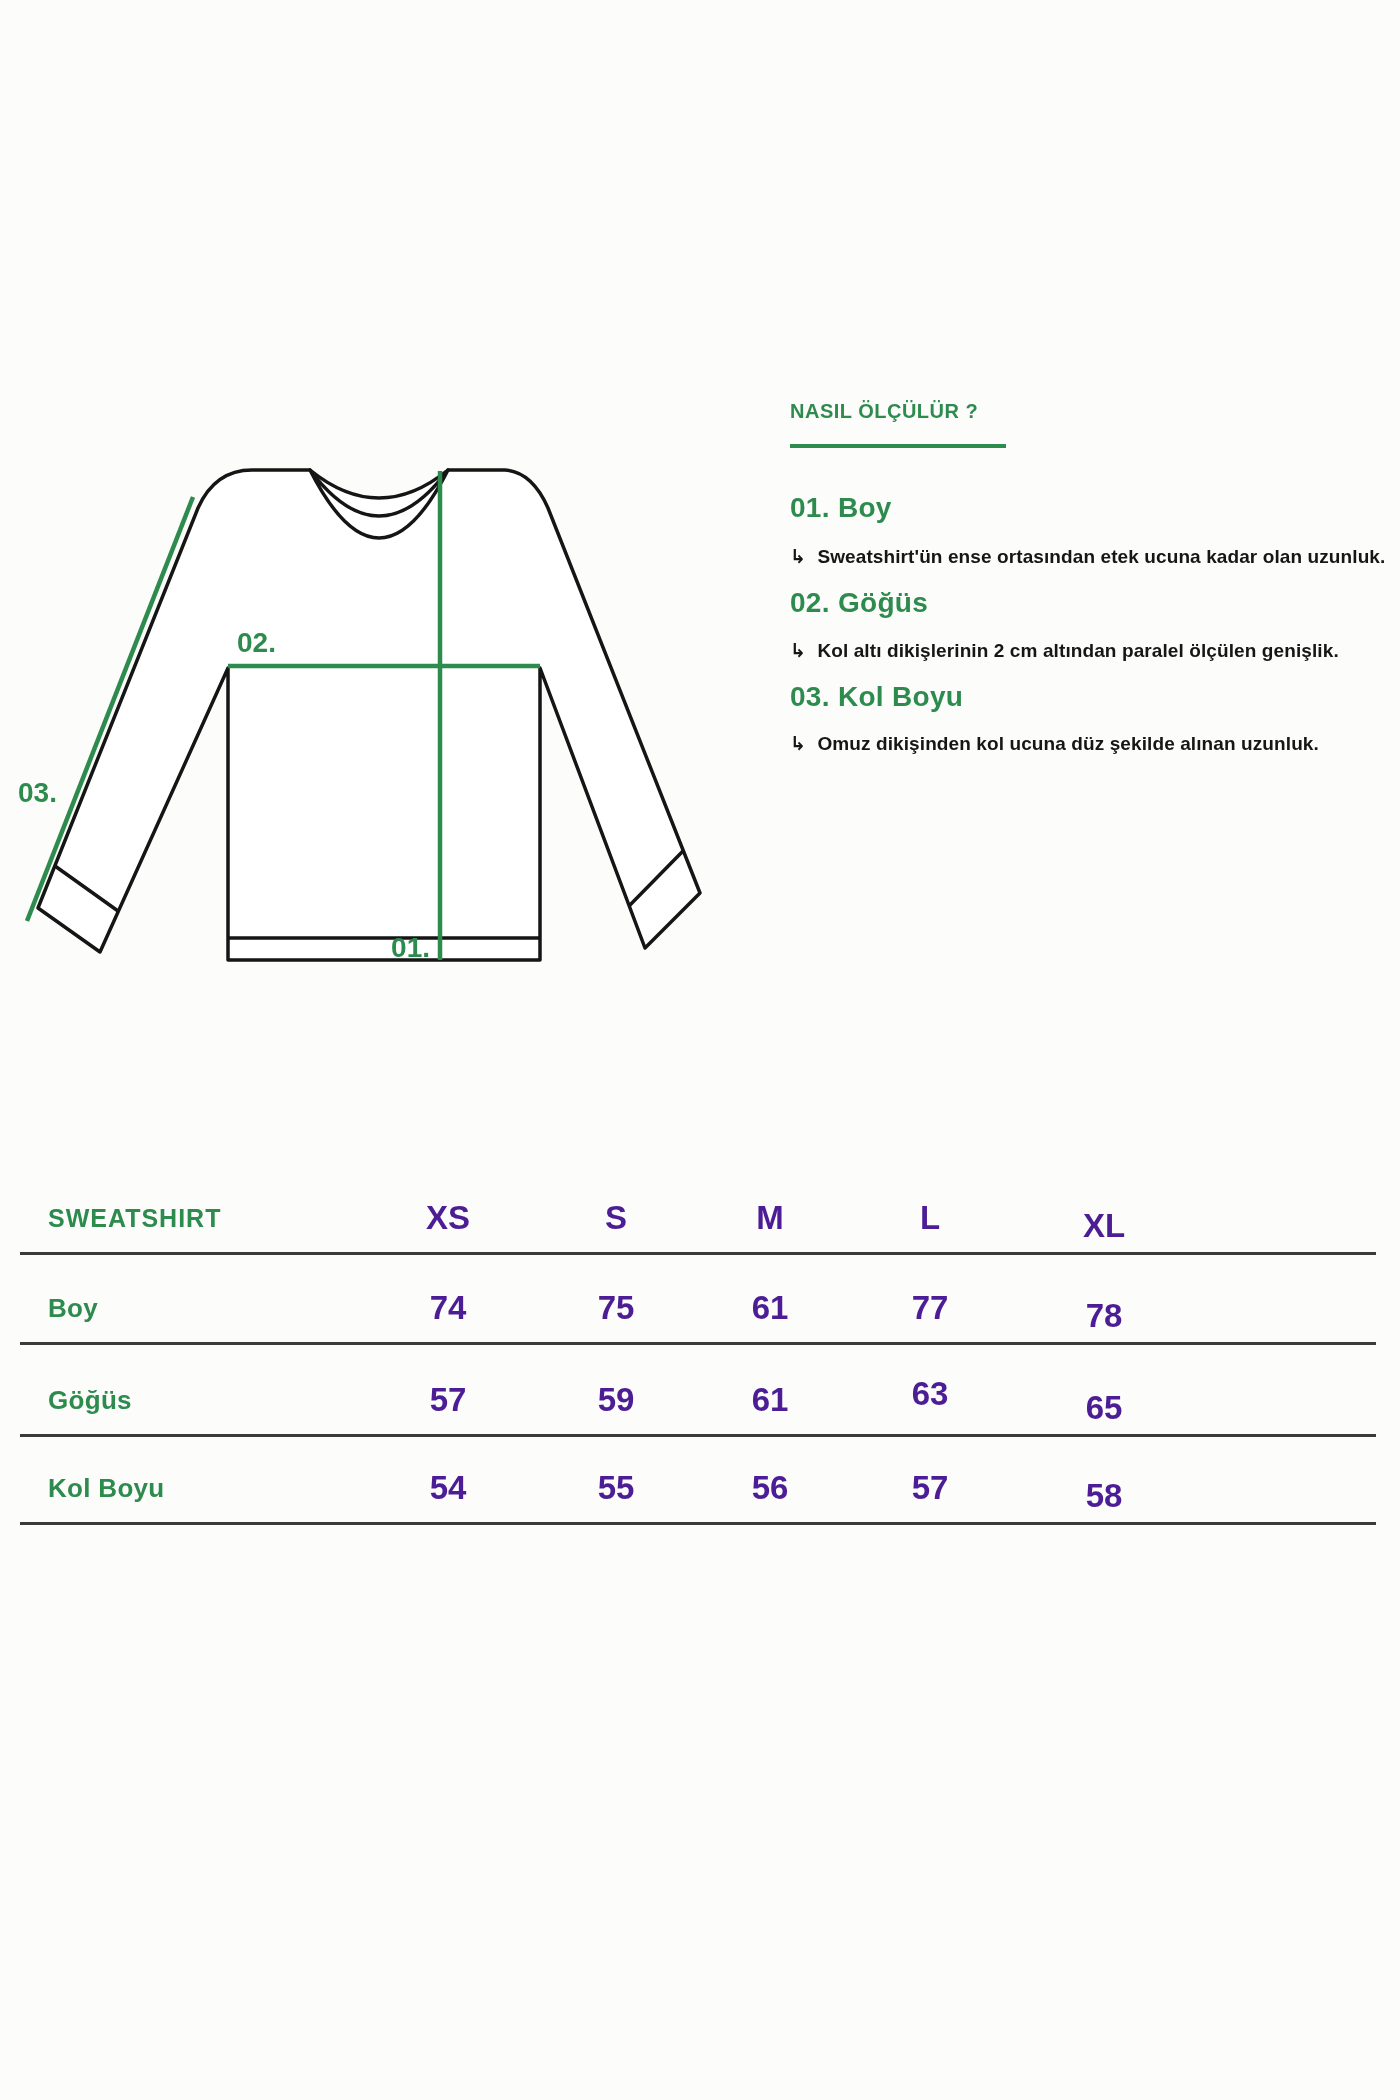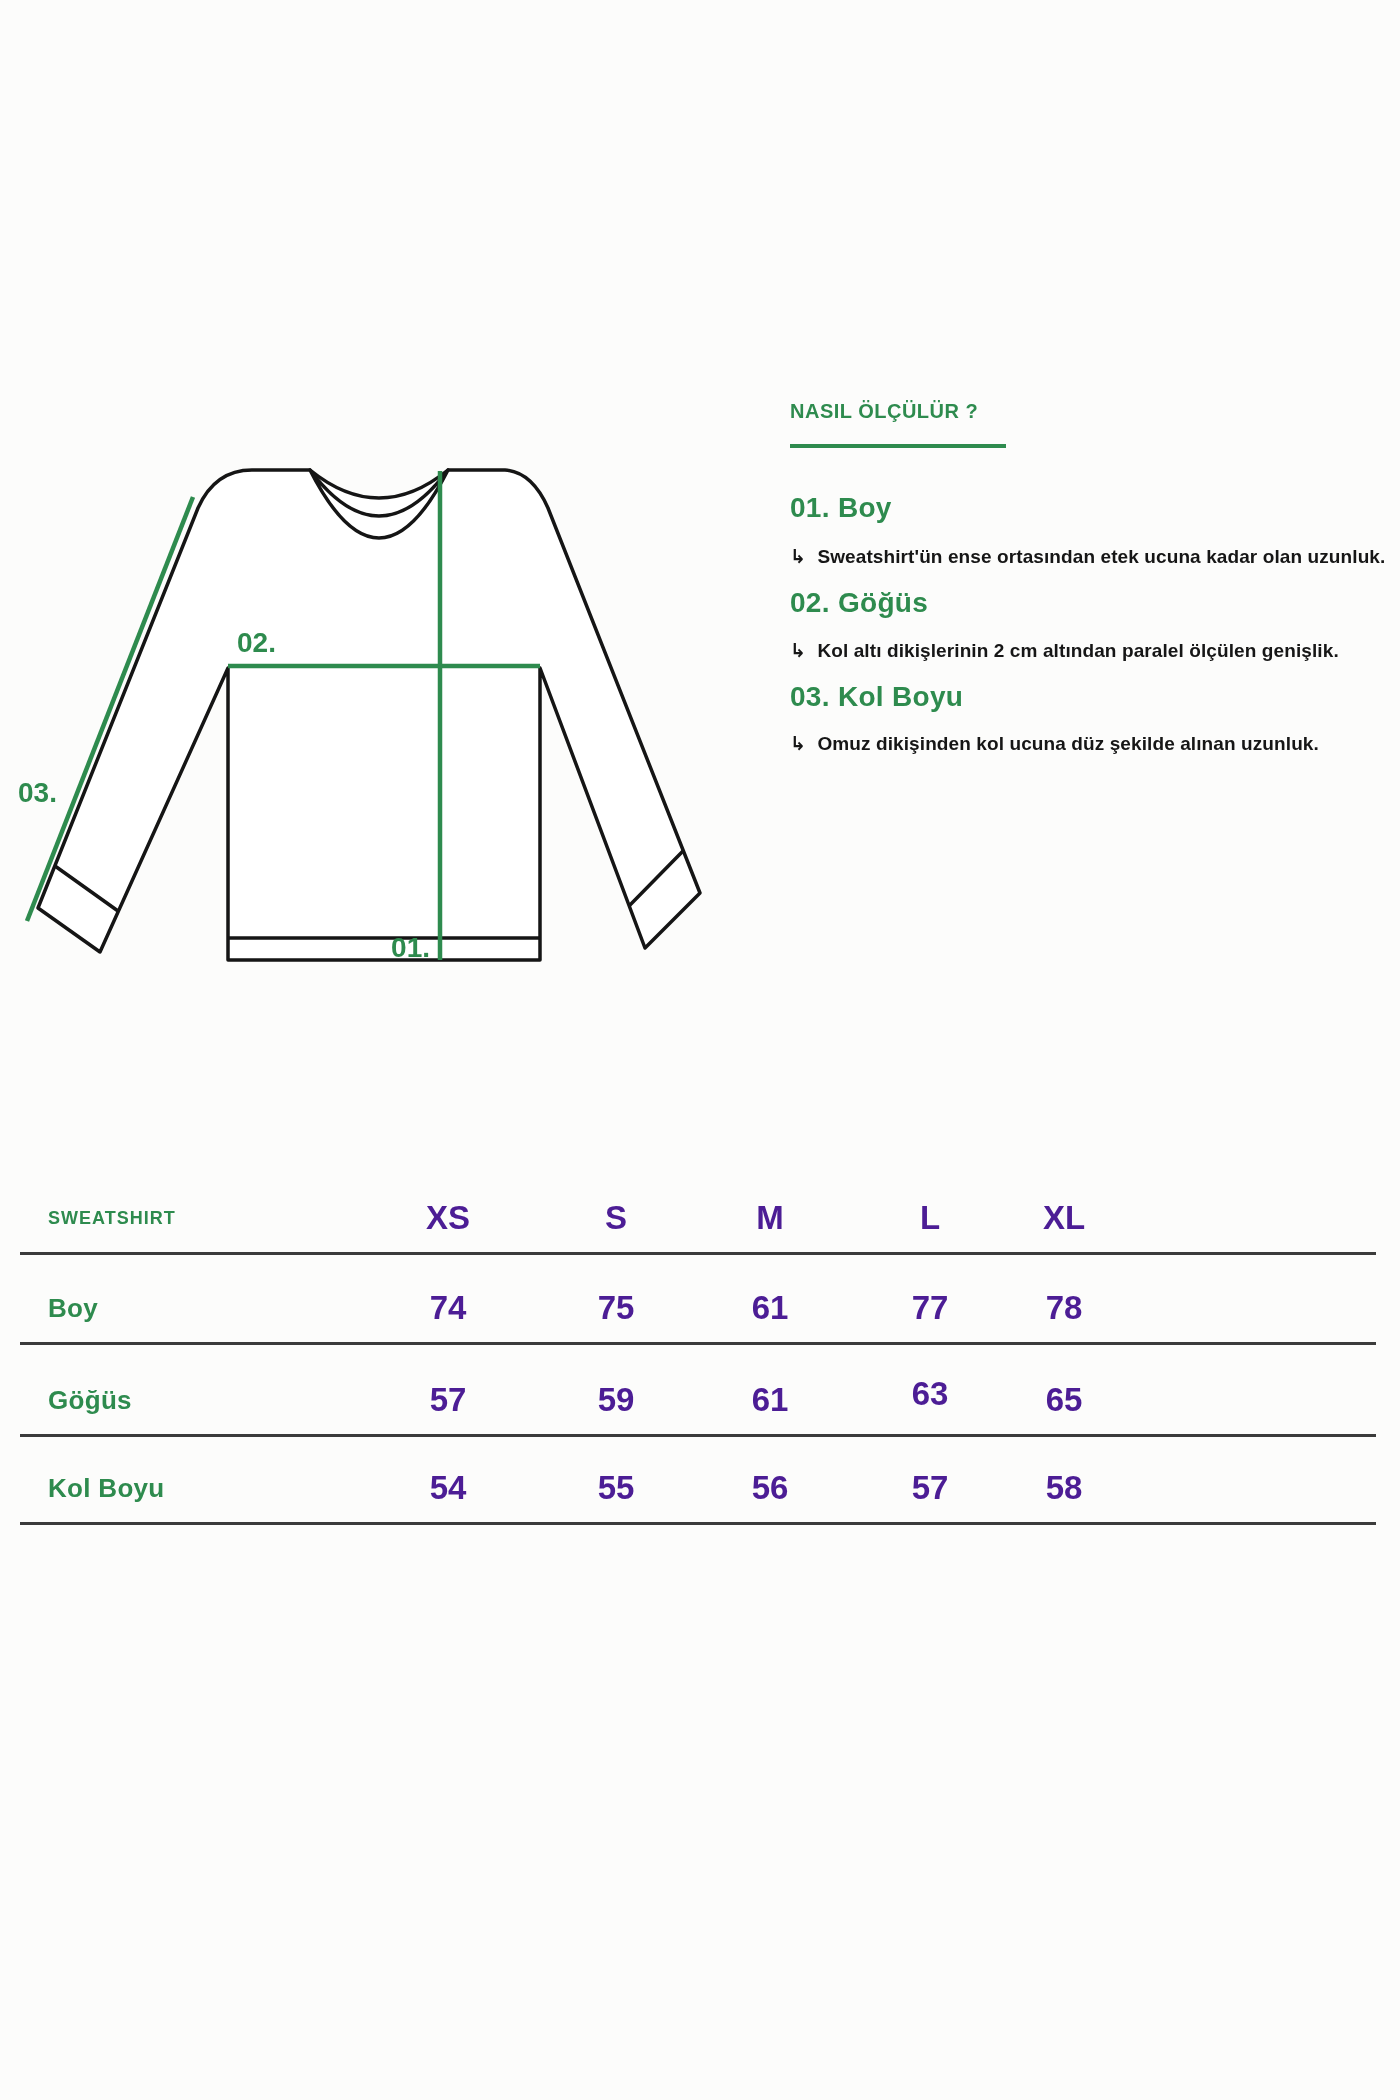--- a/index.html
+++ b/index.html
@@ -34,33 +34,33 @@
     left:790px;
     font-size:19px;font-weight:bold;letter-spacing:.1px;
     color:#161616;white-space:nowrap;text-align:center;
   }
   .arrow-glyph{font-family:"DejaVu Sans", sans-serif;font-weight:bold;margin-right:6px;}
 
   
   .tbl-line{left:20px;width:1356px;height:3px;background:#3b3b3b;}
   .tbl-product{
     left:48px;width:300px;height:40px;line-height:40px;
-    font-size:18px;font-weight:bold;letter-spacing:1px;
+    font-size:25px;font-weight:bold;letter-spacing:1px;
     color:var(--green);
   }
   .tbl-rowlabel{
     left:48px;width:300px;height:40px;line-height:40px;
     font-size:26px;font-weight:bold;letter-spacing:.3px;
     color:var(--green);
   }
   .tbl-size, .tbl-val{
     width:140px;height:44px;line-height:44px;text-align:center;
     font-size:33px;font-weight:bold;color:#4c1d95;
   }
-  .cx0{left:378px;} .cx1{left:546px;} .cx2{left:700px;} .cx3{left:860px;} .cx4{left:994px;}
+  .cx0{left:378px;} .cx1{left:546px;} .cx2{left:700px;} .cx3{left:860px;} .cx4{left:1034px;margin-top:8px;}
 </style>
 </head>
 <body>
 
 <svg id="diagram-svg" viewBox="0 330 720 670">
 
   <path d="M 100 952 L 38 908 L 198 508 Q 215 470 252 470 L 310 470 Q 379 526 448 470 L 505 470 Q 532 472 548 508 L 700 893 L 645 948 L 540 668 L 540 960 L 228 960 L 228 668 Z" fill="#ffffff" stroke="#151515" stroke-width="3.5" stroke-linejoin="round"></path>
 
   <path d="M 310 470 Q 379 562 448 470 M 310 470 Q 379 606 448 470" fill="none" stroke="#151515" stroke-width="3.5" stroke-linecap="round"></path>
 

